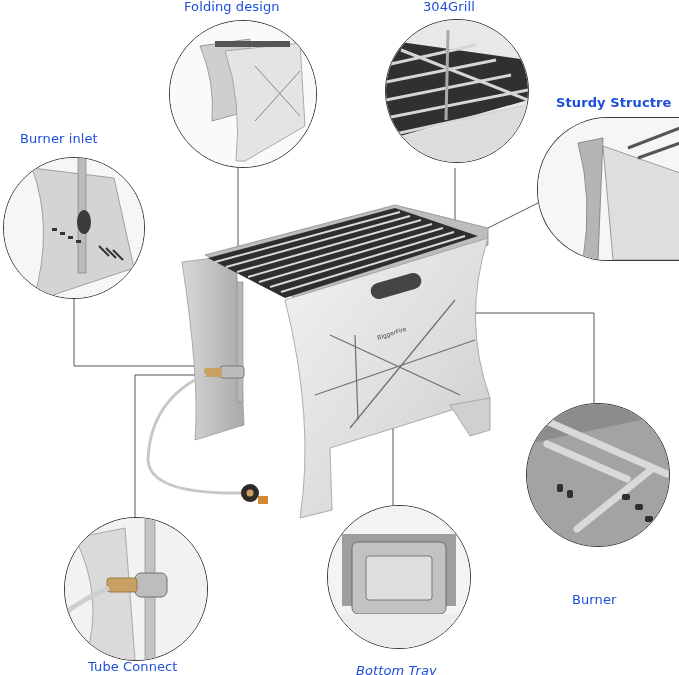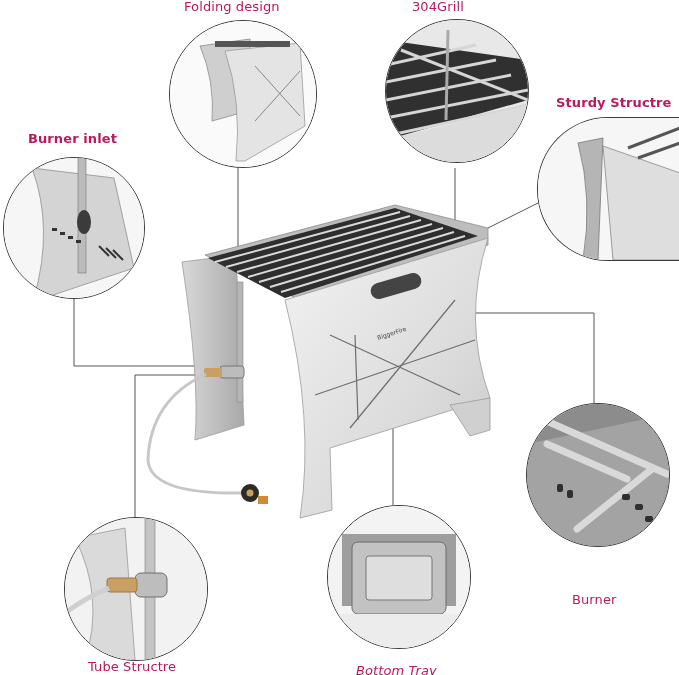--- a/index.html
+++ b/index.html
@@ -1,17 +1,17 @@
 <!DOCTYPE html>
 <html><head>
 <meta charset="utf-8">
 <style>
   html,body{margin:0;padding:0;background:#ffffff;}
   body{width:679px;height:675px;position:relative;overflow:hidden;font-family:"DejaVu Sans","Liberation Sans",sans-serif;}
-  .label{position:absolute;font-size:13px;color:#be185d;white-space:nowrap;letter-spacing:0.1px;}
+  .label{position:absolute;font-size:13px;color:#1d4ed8;white-space:nowrap;letter-spacing:0.1px;}
   .circle{position:absolute;border:1px solid #3a3a3a;border-radius:50%;overflow:hidden;background:#f4f4f4;}
   svg.lines{position:absolute;left:0;top:0;}
   .main{position:absolute;left:0;top:0;}
 </style>
 </head>
 <body>
 
 <svg class="lines" width="679" height="675">
   <g stroke="#555" stroke-width="1" fill="none">
 
@@ -107,21 +107,21 @@
       <line x1="0" y1="62" x2="110" y2="40"></line>
       <line x1="0" y1="80" x2="125" y2="55"></line>
       <line x1="0" y1="98" x2="142" y2="70"></line>
       <line x1="0" y1="116" x2="142" y2="85"></line>
       <line x1="15" y1="30" x2="142" y2="80"></line>
     </g>
     <path d="M0,120 L142,85 L142,142 L0,142 Z" fill="#dcdcdc"></path>
     <line x1="62" y1="10" x2="60" y2="100" stroke="#aaa" stroke-width="3"></line>
   </svg>
 </div>
-<div class="label" style="left:412px;top:-1px;">304Grill</div>
+<div class="label" style="left:423px;top:-1px;">304Grill</div>
 
 <div class="circle" style="left:537px;top:117px;width:142px;height:142px;border-right:none;border-radius:71px 0 0 71px;">
   <svg width="142" height="142">
     <rect width="142" height="142" fill="#f6f6f6"></rect>
     <path d="M40,25 L65,20 L60,142 L45,142 Q55,80 40,25 Z" fill="#b5b5b5" stroke="#777" stroke-width="0.8"></path>
     <path d="M65,28 L142,55 L142,142 L75,142 Z" fill="#dedede" stroke="#888" stroke-width="0.8"></path>
     <g stroke="#555" stroke-width="3">
       <line x1="90" y1="30" x2="142" y2="10"></line>
       <line x1="100" y1="40" x2="142" y2="25"></line>
     </g>
@@ -141,21 +141,21 @@
       <rect x="64" y="78" width="5" height="3"></rect>
       <rect x="72" y="82" width="5" height="3"></rect>
     </g>
     <g stroke="#333" stroke-width="2">
       <line x1="95" y1="88" x2="105" y2="98"></line>
       <line x1="102" y1="90" x2="112" y2="100"></line>
       <line x1="109" y1="92" x2="119" y2="102"></line>
     </g>
   </svg>
 </div>
-<div class="label" style="left:28px;top:131px;font-weight:bold;">Burner inlet</div>
+<div class="label" style="left:20px;top:131px;">Burner inlet</div>
 
 <div class="circle" style="left:526px;top:403px;width:142px;height:142px;">
   <svg width="142" height="142">
     <rect width="142" height="142" fill="#8c8c8c"></rect>
     <path d="M0,40 L142,10 L142,142 L0,142 Z" fill="#a3a3a3"></path>
     <g stroke="#d9d9d9" stroke-width="7" stroke-linecap="round">
       <line x1="20" y1="40" x2="100" y2="75"></line>
       <line x1="50" y1="125" x2="125" y2="65"></line>
       <line x1="15" y1="15" x2="140" y2="70"></line>
     </g>
@@ -173,21 +173,21 @@
 <div class="circle" style="left:64px;top:517px;width:142px;height:142px;">
   <svg width="142" height="142">
     <rect width="142" height="142" fill="#f2f2f2"></rect>
     <path d="M10,20 L60,10 L70,142 L20,142 Q40,80 10,20 Z" fill="#dadada" stroke="#999" stroke-width="0.8"></path>
     <rect x="80" y="0" width="10" height="142" fill="#c4c4c4" stroke="#808080" stroke-width="0.6"></rect>
     <rect x="70" y="55" width="32" height="24" rx="6" fill="#bdbdbd" stroke="#6e6e6e"></rect>
     <rect x="42" y="60" width="30" height="14" rx="3" fill="#c9a063" stroke="#9b7a45"></rect>
     <path d="M0,95 Q20,80 44,70" fill="none" stroke="#cfcfcf" stroke-width="5"></path>
   </svg>
 </div>
-<div class="label" style="left:88px;top:659px;">Tube Structre</div>
+<div class="label" style="left:88px;top:659px;">Tube Connect</div>
 
 <div class="circle" style="left:327px;top:505px;width:142px;height:142px;">
   <svg width="142" height="142">
     <rect width="142" height="142" fill="#f3f3f3"></rect>
     <rect x="14" y="28" width="114" height="72" fill="#9e9e9e"></rect>
     <rect x="24" y="36" width="94" height="72" rx="6" fill="#c2c2c2" stroke="#6b6b6b"></rect>
     <rect x="38" y="50" width="66" height="44" rx="3" fill="#dedede" stroke="#777"></rect>
     <rect x="0" y="108" width="142" height="34" fill="#ececec"></rect>
   </svg>
 </div>

